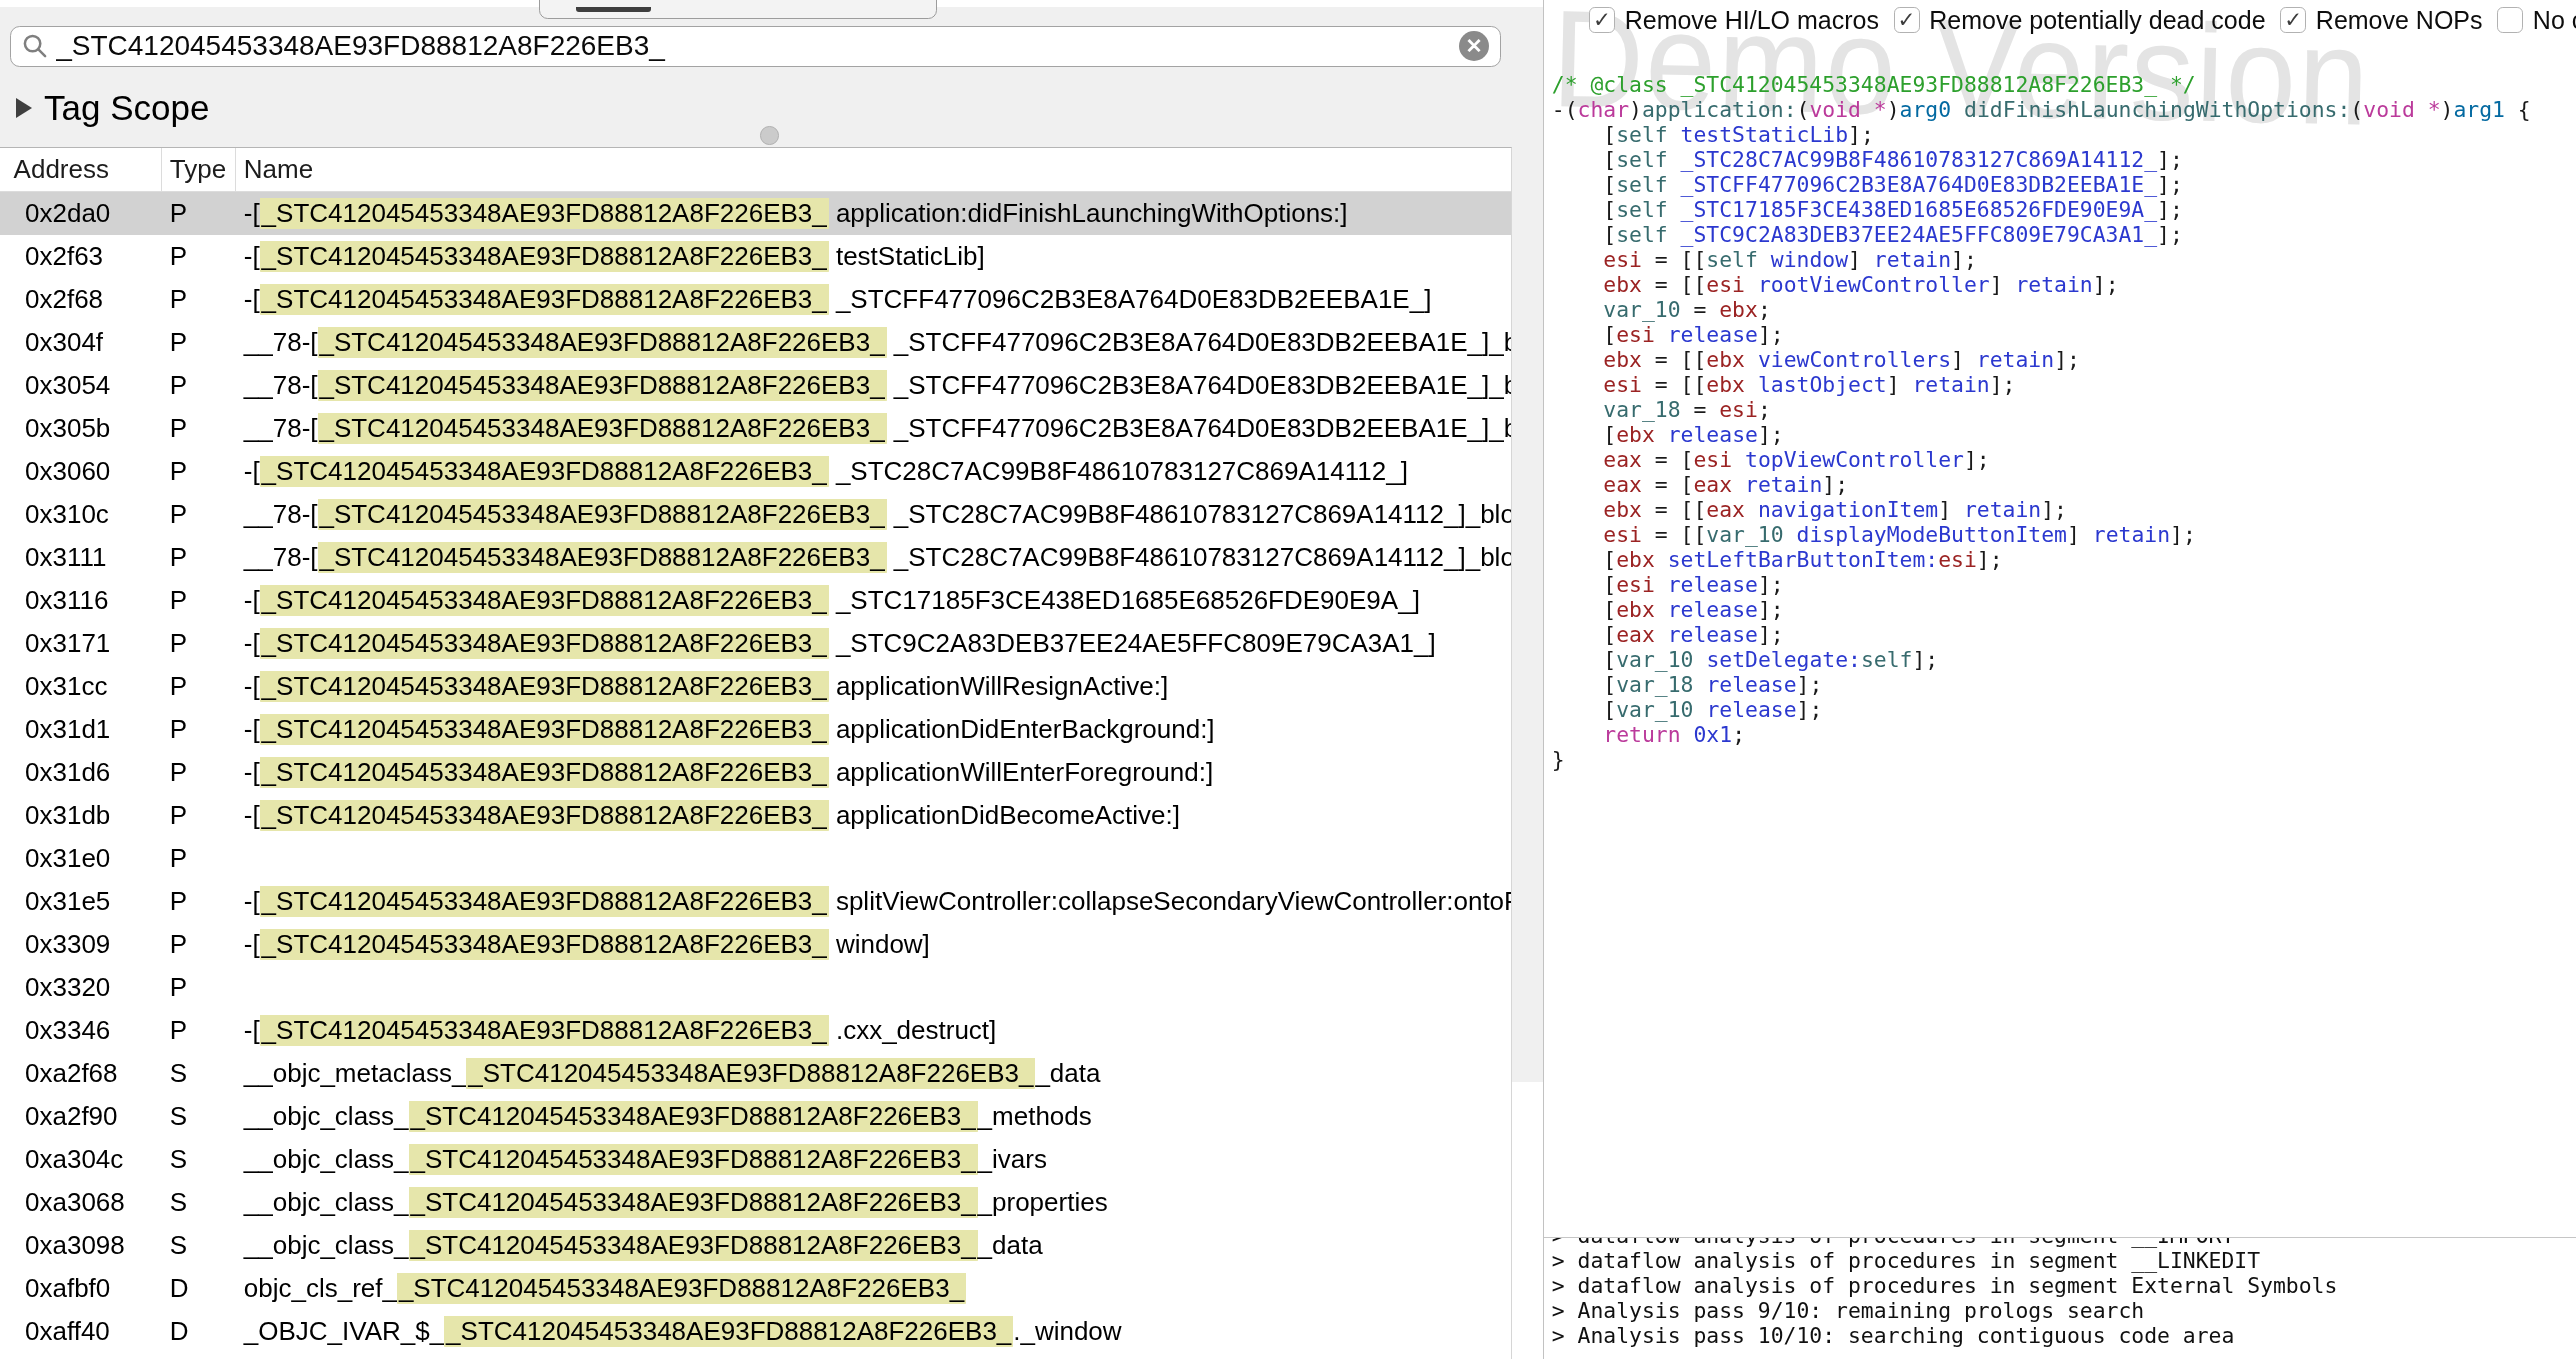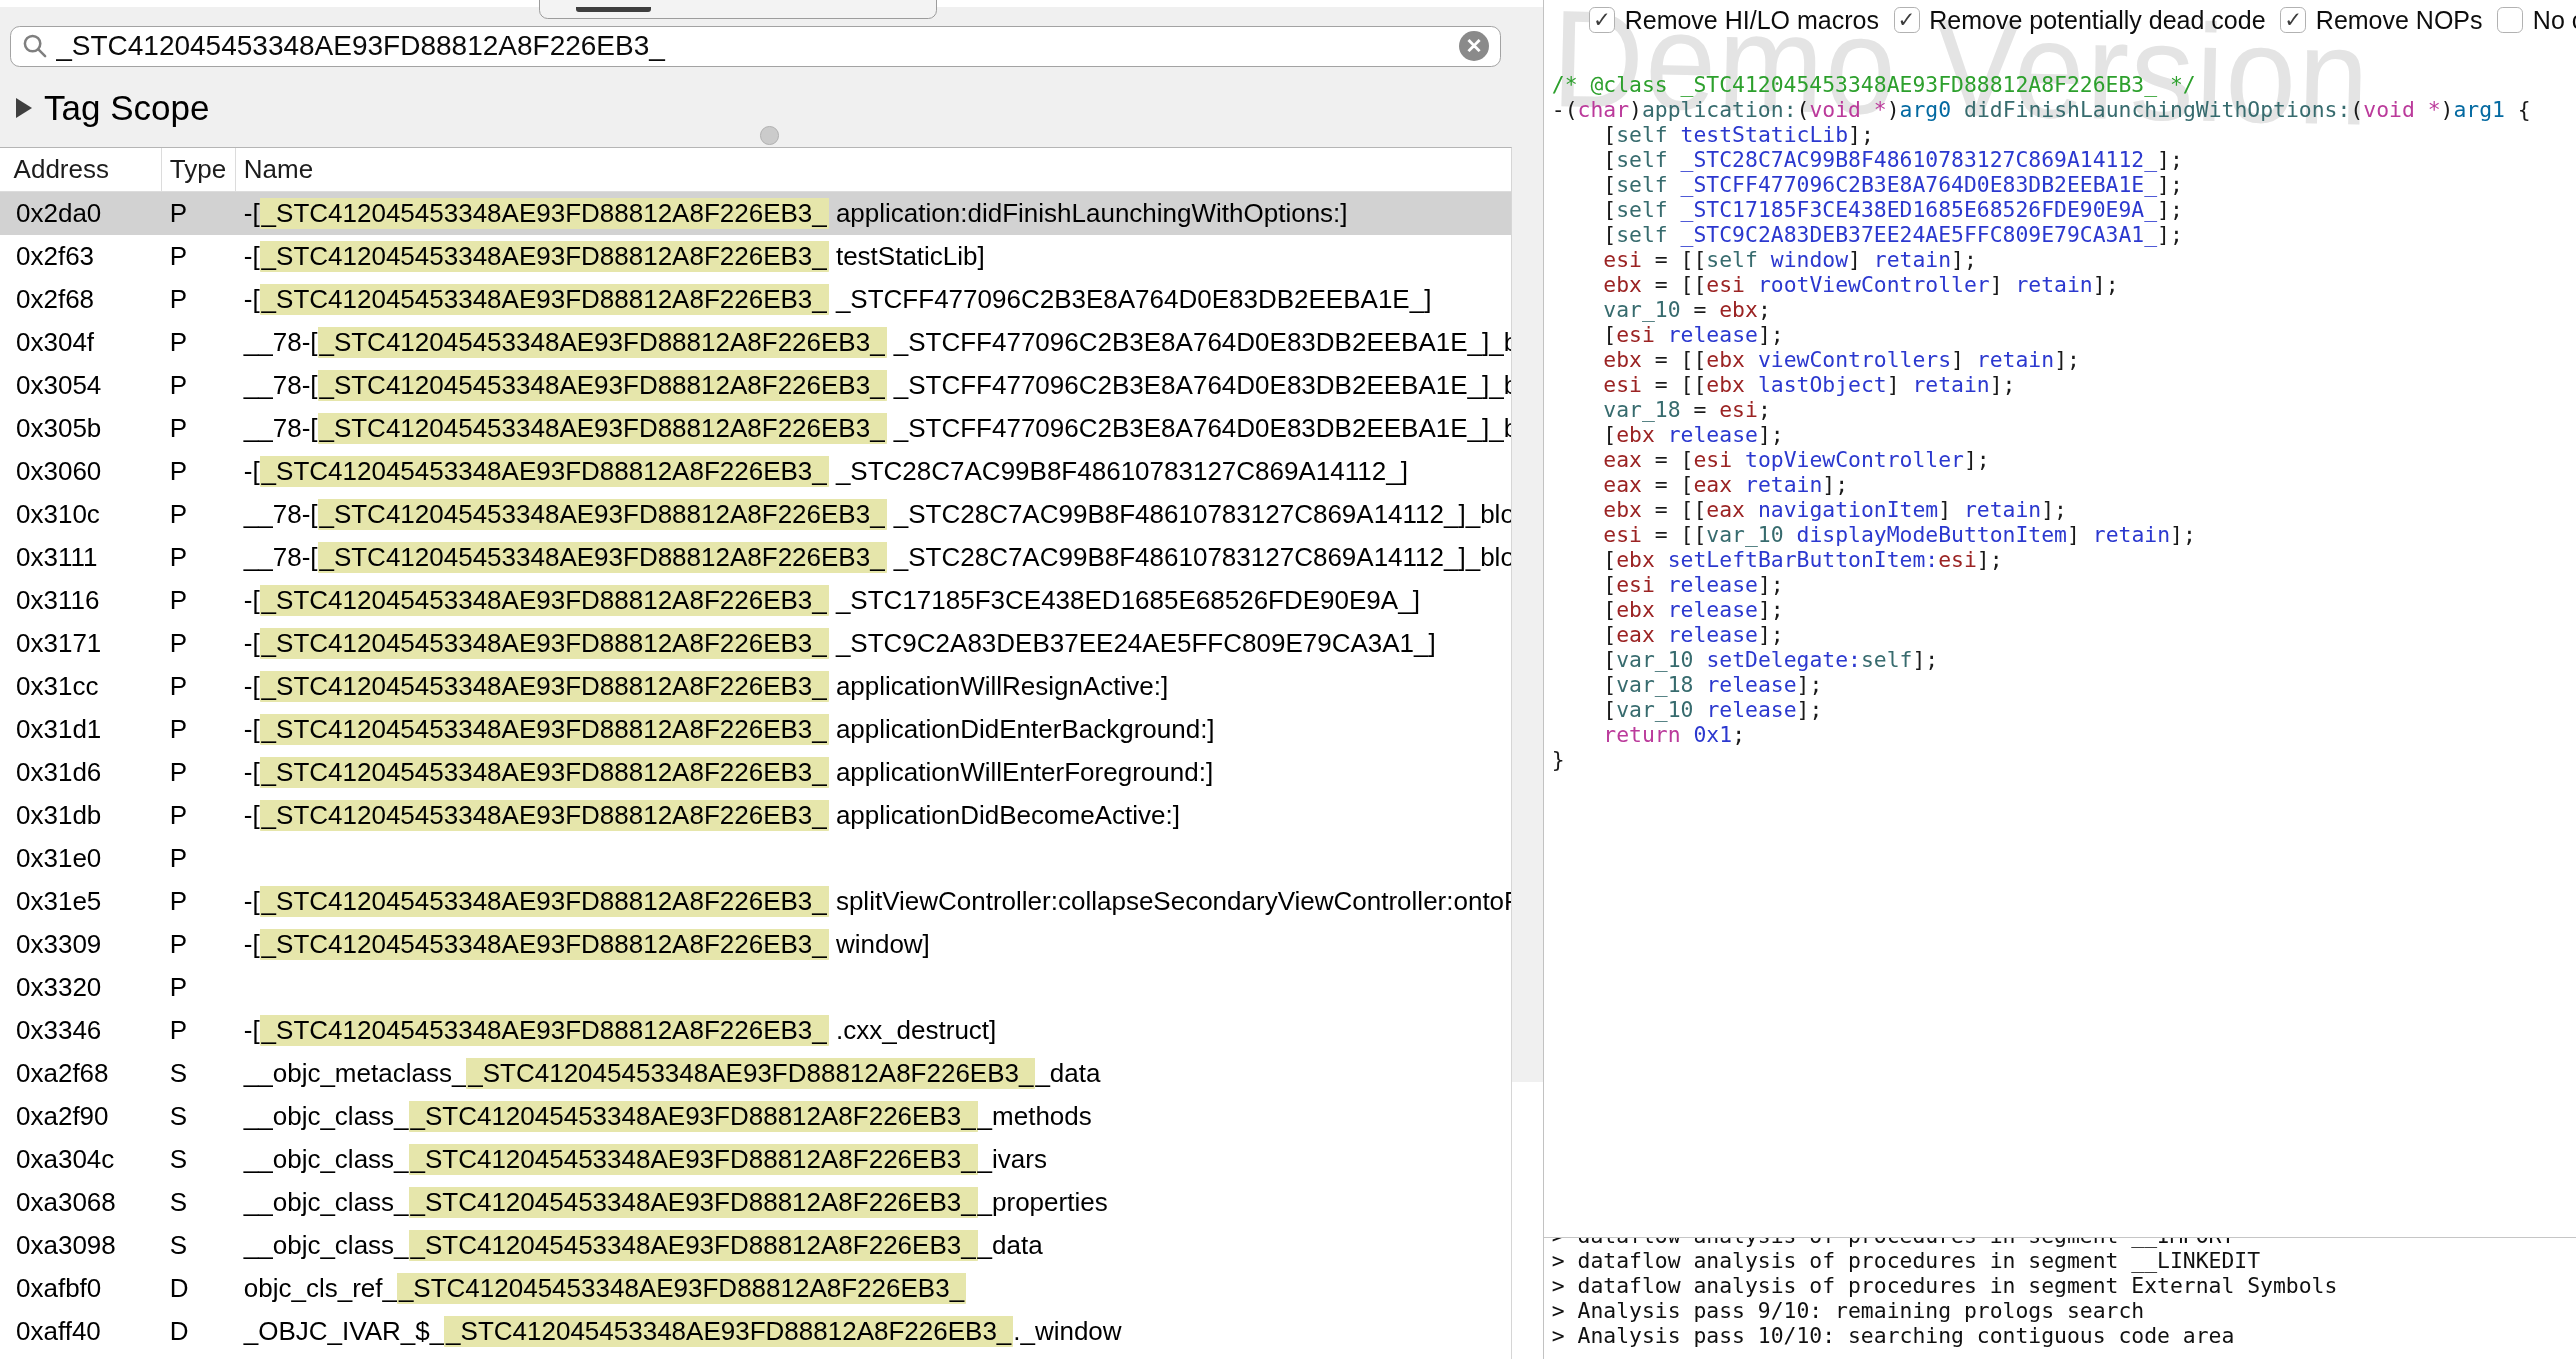--- a/index.html
+++ b/index.html
@@ -32,21 +32,21 @@
 
   .symbol-table{position:absolute;left:0;top:140px;width:1512px;height:1220px;background:#fff;
     border-top:1px solid #b5b5b5;border-right:1px solid #d6d6d6;overflow:hidden;font-size:26px;color:#000;}
   .thead{display:flex;height:44px;align-items:flex-end;border-bottom:1px solid #dcdcdc;background:#fff;}
   .th{white-space:nowrap;color:#1c1c1c;}
   .th-addr{width:162px;padding-left:13.6px;border-right:1px solid #dcdcdc;height:100%;display:flex;align-items:center;}
   .th-type{width:74px;padding-left:7.8px;border-right:1px solid #dcdcdc;height:100%;display:flex;align-items:center;}
   .th-name{flex:1;padding-left:7.8px;height:100%;display:flex;align-items:center;}
   .row{display:flex;height:43px;align-items:center;}
   .row.selected{background:var(--selected-row);}
-  .cell-addr{width:162px;padding-left:16px;flex:0 0 auto;}
+  .cell-addr{width:162px;padding-left:25px;flex:0 0 auto;}
   .cell-type{width:74px;padding-left:7.8px;flex:0 0 auto;}
   .cell-name{flex:1;padding-left:7.8px;white-space:nowrap;overflow:hidden;}
   .hl{background:var(--match-highlight);border-radius:3.9px;padding:2.9px 1.9px;color:#000;}
 
   .vdivider{position:absolute;left:1543px;top:0;width:1px;height:1360px;background:#c2c2c2;}
 
   
   .right-panel{position:absolute;left:1544px;top:0;width:1032px;height:1360px;background:#fff;overflow:hidden;}
   .watermark{position:absolute;left:9.7px;top:-21.4px;z-index:1;font-size:138px;color:var(--watermark-gray);
     letter-spacing:1.9px;white-space:nowrap;transform:rotate(1.3deg) scaleX(.92);transform-origin:left top;}

